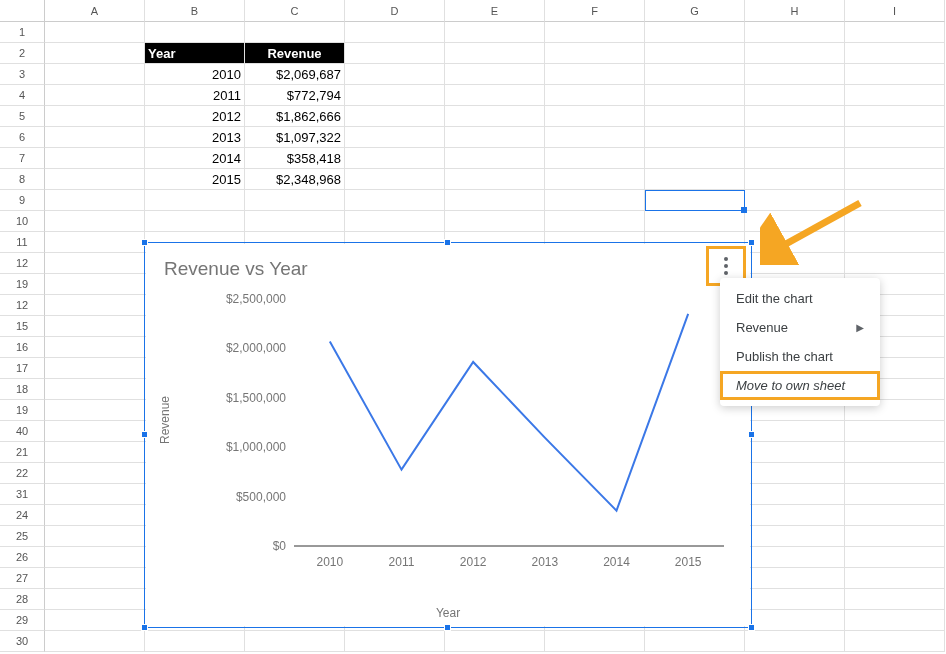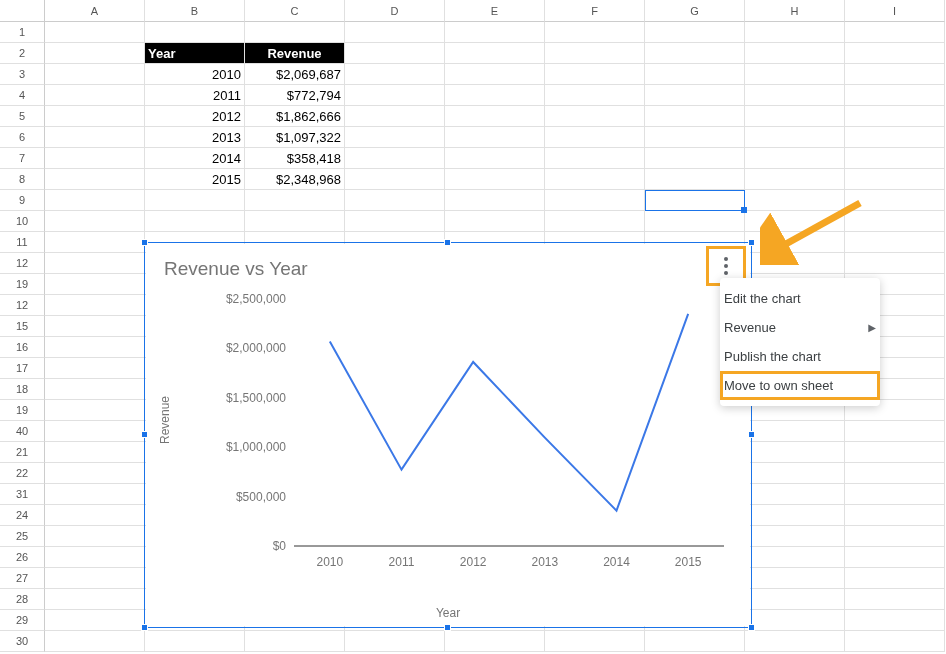--- a/index.html
+++ b/index.html
@@ -39,22 +39,22 @@
 .chart-menu-highlight { position: absolute; top: 2px; right: 4px; width: 40px; height: 40px; border: 3px solid #f5a623; pointer-events: none; z-index: 5; }
 .dots-v { display: flex; flex-direction: column; gap: 3px; }
 .dots-v span { width: 4px; height: 4px; border-radius: 50%; background: #5f6368; }
 
 .plot { position: absolute; left: 48px; top: 50px; width: 540px; height: 300px; }
 .y-axis-label { position: absolute; left: 12px; top: 200px; transform: rotate(-90deg); transform-origin: left top; font-size: 12px; color: #757575; }
 .x-axis-label { position: absolute; bottom: 6px; left: 50%; transform: translateX(-50%); font-size: 12px; color: #757575; }
 
 
 .dropdown { position: absolute; left: 720px; top: 278px; width: 160px; background: #fff; border-radius: 4px; box-shadow: 0 2px 10px rgba(0,0,0,0.2); padding: 6px 0; z-index: 10; }
-.menu-item { padding: 7px 4px; font-size: 13px; color: #3c4043; cursor: pointer; display: flex; justify-content: space-between; align-items: center; }
-.menu-item.highlighted { outline: 3px solid #f5a623; outline-offset: -3px; }
+.menu-item { padding: 7px 16px; font-size: 13px; color: #3c4043; cursor: pointer; display: flex; justify-content: space-between; align-items: center; }
+.menu-item.highlighted { outline: 3px solid #f5a623; outline-offset: -3px; font-style: italic; }
 .menu-arrow { font-size: 10px; color: #5f6368; }
 
 
 .arrow-annotation { position: absolute; left: 760px; top: 195px; pointer-events: none; z-index: 6; }
 </style>
 </head>
 <body>
 
 <div class="sheet">
 

